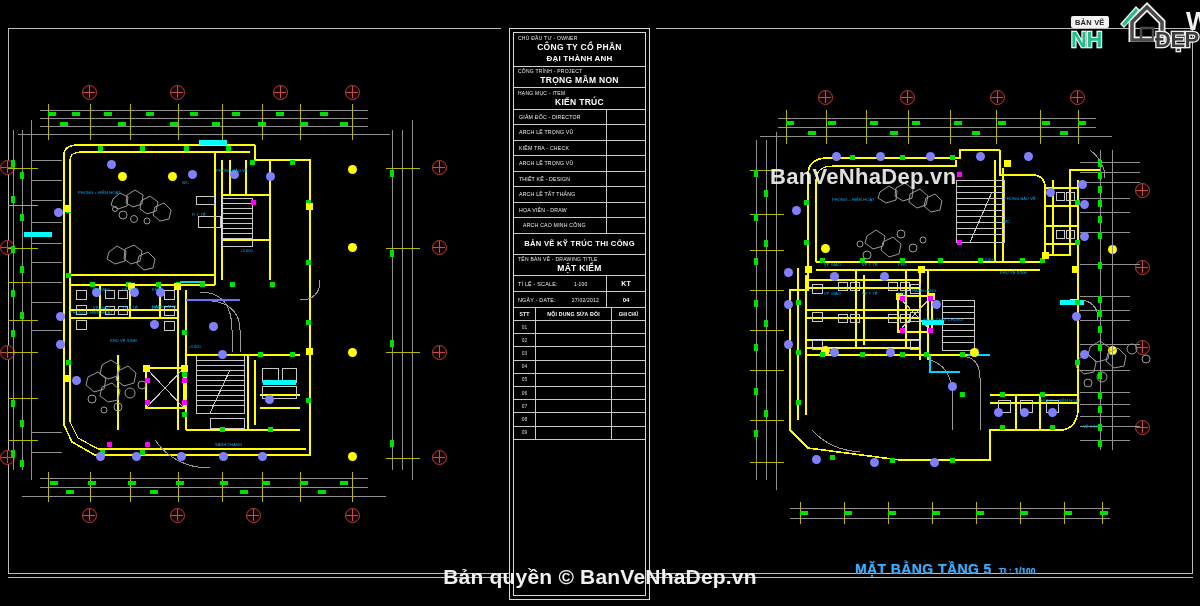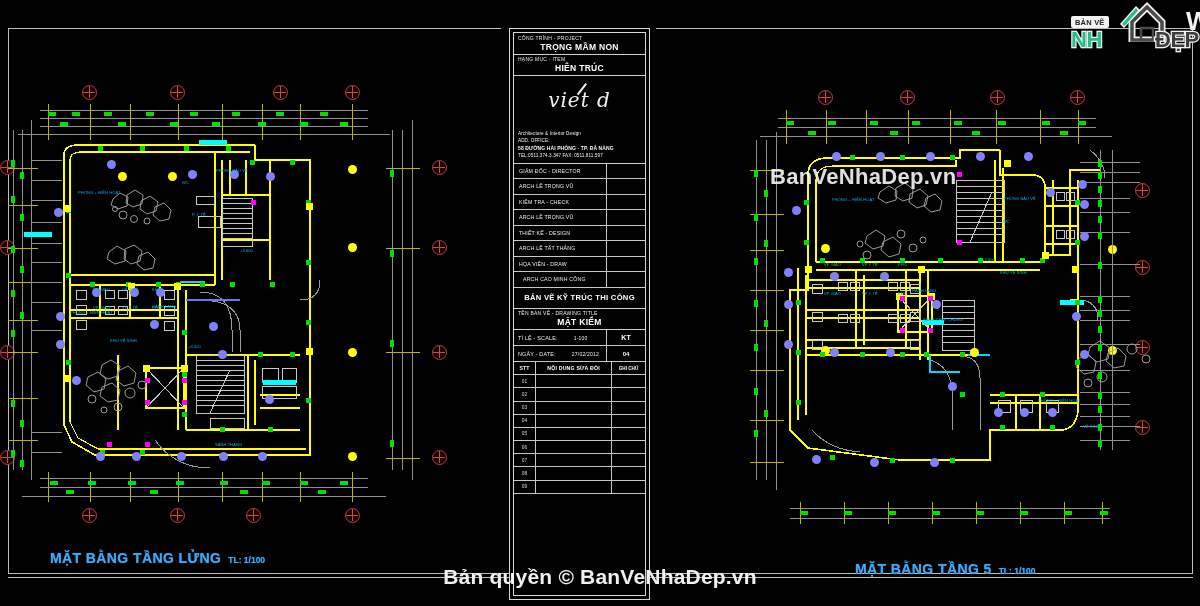--- a/index.html
+++ b/index.html
@@ -862,53 +862,43 @@
       <div class="lbl" style="left: 862px; top: 291px;">VP Y TẾ</div>
       <div class="lbl" style="left: 898px; top: 291px;">KHO</div>
       <div class="lbl" style="left: 923px; top: 317px;">SẢNH CHƠI CHUNG</div>
       <div class="lbl" style="left: 982px; top: 257px;">+3.600</div>
       <div class="lbl" style="left: 1000px; top: 270px;">KHU VỆ SINH</div>
       <div class="lbl" style="left: 912px; top: 288px;">HÀNH LANG</div>
       <div class="lbl" style="left: 1038px; top: 398px;">PHÒNG + HIÊN HOẠT</div>
       <div class="lbl" style="left: 1083px; top: 424px;">VỆ SINH</div>
     </div>
 
-  <div class="plantitle" style="left:50px;top:550px;">
-    <span>MẶT BẰNG TẦNG LỬNG</span><small>TL: 1/100</small>
-  </div>
   <div class="plantitle" style="left:855px;top:561px;">
     <span>MẶT BẰNG TẦNG 5</span><small>TL: 1/100</small>
   </div>
 
   <div id="titleblock">
     <div id="tbInner">
 
+      <div class="tbrow">
+        <div class="tbsmall">CHỦ ĐẦU TƯ - OWNER</div>
+        <div class="tbbig">CÔNG TY CỔ PHẦN</div>
+        <div class="tbbig2">ĐẠI THÀNH ANH</div>
+      </div>
 
       <div class="tbrow">
         <div class="tbsmall">CÔNG TRÌNH - PROJECT</div>
         <div class="tbbig">TRỌNG MẦM NON</div>
       </div>
 
       <div class="tbrow">
         <div class="tbsmall">HẠNG MỤC - ITEM</div>
-        <div class="tbbig">HIÊN TRÚC</div>
+        <div class="tbbig">KIẾN TRÚC</div>
       </div>
 
-      <div class="tbrow">
-        <div class="vietlogo">
-          <div class="vt">viet d</div>
-          <div class="slash"></div>
-        </div>
-        <div class="addr">
-          <div>Architecture &amp; Interior Design</div>
-          <div>ADD. OFFICE:</div>
-          <div><b>58 ĐƯỜNG HẢI PHÒNG - TP. ĐÀ NẴNG</b></div>
-          <div>TEL:0511.374.3.347   FAX: 0511.811.597</div>
-        </div>
-      </div>
 
       <div>
         <div class="sigrow">
           <div class="sigL">GIÁM ĐỐC - DIRECTOR</div>
             <div class="sigR"></div>
         </div>
         <div class="sigrow">
           <div class="sigL">ARCH LÊ TRỌNG VŨ</div>
             <div class="sigR"></div>
         </div>

